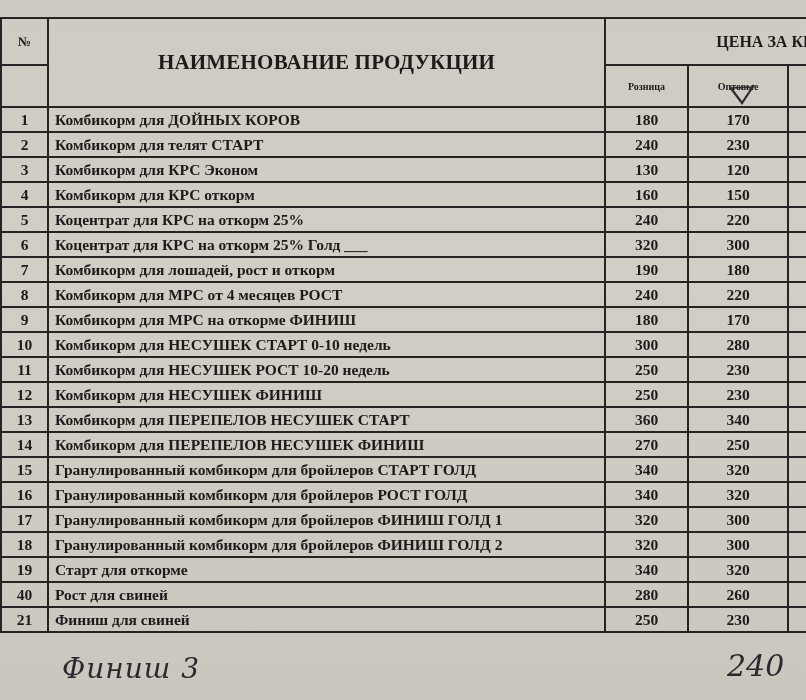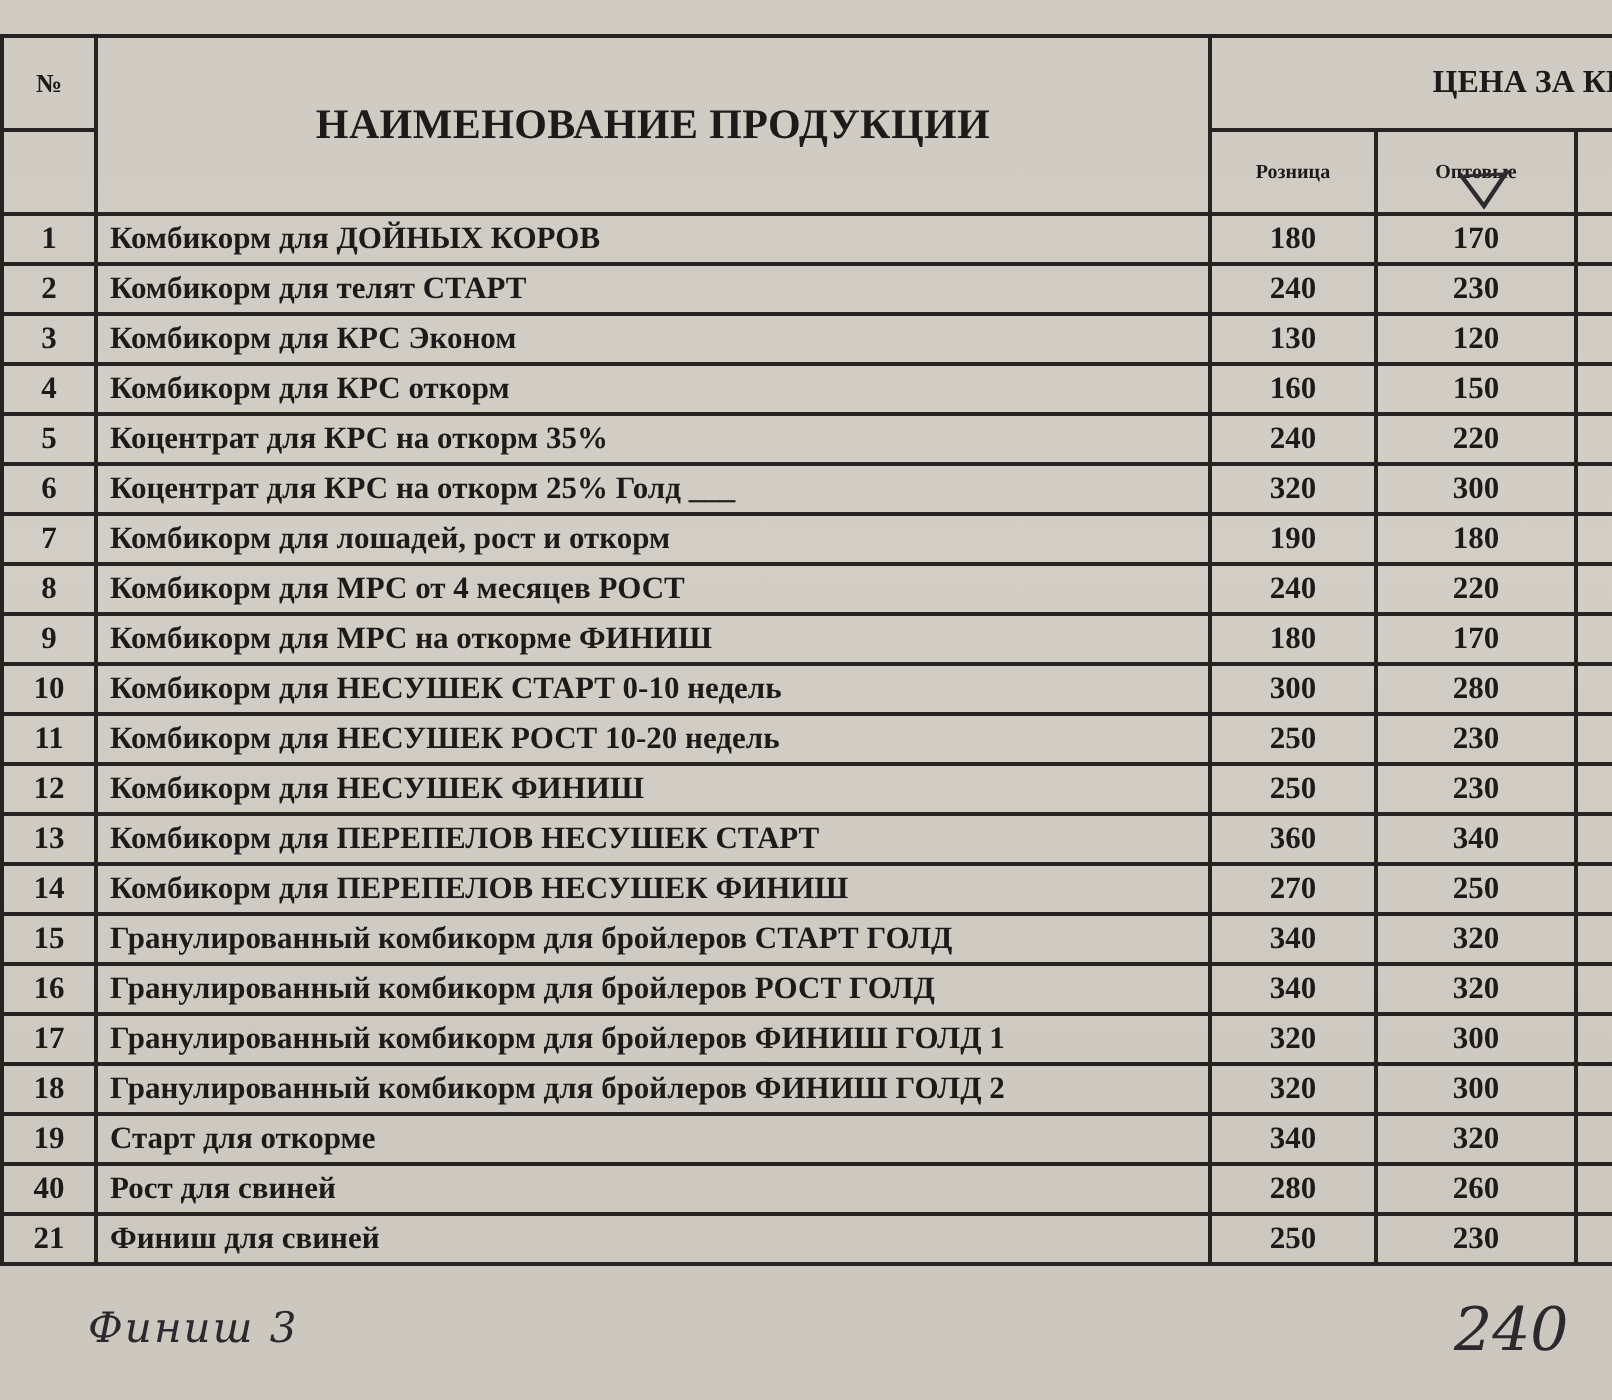--- a/index.html
+++ b/index.html
@@ -36,21 +36,21 @@
   td.num { text-align: center; }
   td.name { padding-left: 6px !important; white-space: nowrap; overflow: hidden; }
   td.ret, td.whl { text-align: center; }
   .check {
     position: absolute; left: 727px; top: 83px; width: 30px; height: 24px;
   }
   .hand {
     position: absolute; font-family: "DejaVu Serif", serif; font-style: italic;
     font-weight: normal; color: #2a2a2e;
   }
-  .hand.left { left: 44px; top: 652px; font-size: 21px; letter-spacing: 1px; }
+  .hand.left { left: 62px; top: 652px; font-size: 28px; letter-spacing: 1px; }
   .hand.right { left: 727px; top: 648px; font-size: 30px; }
 </style>
 </head>
 <body>
 
 <div class="sheet">
   <table class="price">
     <colgroup>
       <col class="c-num">
         <col class="c-name">
@@ -95,21 +95,21 @@
         </tr>
         <tr class="row">
           <td class="num">4</td>
           <td class="name">Комбикорм для КРС откорм</td>
           <td class="ret">160</td>
           <td class="whl">150</td>
           <td></td>
         </tr>
         <tr class="row">
           <td class="num">5</td>
-          <td class="name">Коцентрат для КРС на откорм 35%</td>
+          <td class="name">Коцентрат для КРС на откорм 25%</td>
           <td class="ret">240</td>
           <td class="whl">220</td>
           <td></td>
         </tr>
         <tr class="row">
           <td class="num">6</td>
           <td class="name">Коцентрат для КРС на откорм 25% Голд ___</td>
           <td class="ret">320</td>
           <td class="whl">300</td>
           <td></td>

